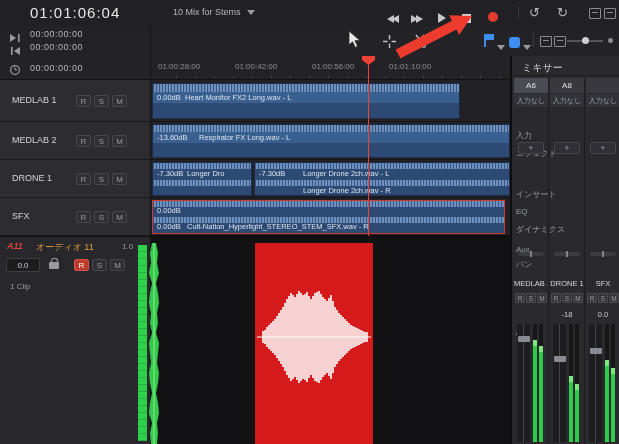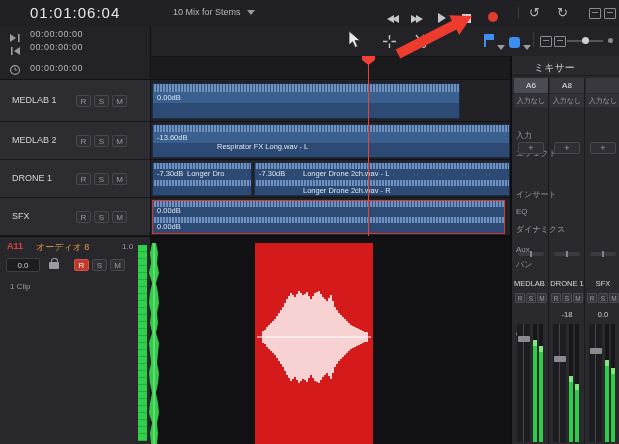--- a/index.html
+++ b/index.html
@@ -43,21 +43,21 @@
   
   .inspector{position:absolute;left:0;top:236px;width:150px;height:208px;background:#28282c;border-top:1px solid #0c0c0e;box-sizing:border-box;}
   .gainbox{position:absolute;left:6px;top:21px;width:34px;height:14px;background:#1d1d20;border:1px solid #3e3e44;border-radius:2px;font-size:8px;color:#cfcfd3;text-align:center;line-height:14px;box-sizing:border-box;}
   .lockbody{position:absolute;width:10px;height:7px;background:#9a9aa0;border-radius:1px;}
   .lockbody:before{content:"";position:absolute;left:1.5px;top:-4px;width:5px;height:4px;border:1.5px solid #9a9aa0;border-bottom:none;border-radius:3px 3px 0 0;}
   .meter-green{background:repeating-linear-gradient(180deg,#2fd14a 0 6px,#26b03e 6px 7px);}
   
   .btl{position:absolute;left:150px;top:236px;width:360px;height:208px;background:#121214;border-top:1px solid #0c0c0e;box-sizing:border-box;}
   
   .mixer{position:absolute;left:510px;top:56px;width:109px;height:388px;background:#2a2a2e;border-left:2px solid #0e0e10;box-sizing:border-box;}
-  .mxtitle{position:absolute;left:10px;top:5px;font-size:10px;color:#d0d0d4;margin-left:12px;}
+  .mxtitle{position:absolute;left:10px;top:5px;font-size:10px;color:#d0d0d4;}
   .mxhead{position:absolute;top:22px;width:34px;height:15px;font-size:8px;color:#e2e2e6;text-align:center;line-height:15px;background:#38383e;}
   .mxcell{position:absolute;top:38px;width:34px;height:13px;background:#323238;font-size:7px;color:#9aa0a8;text-align:center;line-height:13px;overflow:hidden;}
   .seclabel{position:absolute;font-size:8px;color:#969aa2;margin-top:19px;}
   .pluscell{position:absolute;width:26px;height:12px;background:#2f2f35;border:1px solid #46464c;font-size:9px;color:#a2a2aa;text-align:center;line-height:11px;box-sizing:border-box;border-radius:2px;}
   .mxname{position:absolute;width:34px;height:11px;font-size:7.5px;color:#d8d8dc;text-align:center;overflow:hidden;white-space:nowrap;}
   .mxrsm{position:absolute;width:10px;height:10px;background:#35353b;border:1px solid #4a4a50;font-size:6.5px;color:#9a9aa0;text-align:center;line-height:9px;box-sizing:border-box;border-radius:1px;}
   .mxlevel{position:absolute;width:34px;font-size:7.5px;color:#cfcfd3;text-align:center;}
   .fader-lane{position:absolute;width:13px;background:#1d1d21;}
   .fader-lane:before{content:"";position:absolute;left:6px;top:0;bottom:0;width:1px;background:#45454c;}
   .fader-handle{position:absolute;width:12px;height:6px;background:#8a8a92;border-radius:1px;z-index:2;}
@@ -141,20 +141,26 @@
   </div>
   <div class="abs" style="left:523px;top:38px;z-index:5;"><span class="caret" style="margin-left:0;"></span></div>
   <div class="vline" style="left:533px;top:32px;height:15px;background:#3a3a3f;z-index:5;"></div>
   <div class="miscbox" style="left:540px;top:36px;z-index:5;"></div>
   <div class="miscbox" style="left:554px;top:36px;z-index:5;"></div>
   <div class="abs" style="left:567px;top:40px;width:36px;height:2px;background:#55555b;z-index:5;">
     <span style="position:absolute;left:15px;top:-3px;width:7px;height:7px;border-radius:50%;background:#cfcfd4;"></span>
   </div>
   <div class="abs" style="left:608px;top:38px;width:5px;height:5px;border-radius:50%;background:#8a8a90;z-index:5;"></div>
 
+  <div class="ruler">
+    <span class="rlabel" style="left:8px;">01:00:28:00</span>
+    <span class="rlabel" style="left:85px;">01:00:42:00</span>
+    <span class="rlabel" style="left:162px;">01:00:56:00</span>
+    <span class="rlabel" style="left:239px;">01:01:10:00</span>
+  </div>
 
   <div class="thead" style="top:80px;height:42px;">
     <span class="tname" style="top:15px;">MEDLAB 1</span>
     <span class="rsm" style="left:76px;top:15px;">R</span>
     <span class="rsm" style="left:94px;top:15px;">S</span>
     <span class="rsm" style="left:112px;top:15px;">M</span>
   </div>
   <div class="thead" style="top:122px;height:38px;">
     <span class="tname" style="top:13px;">MEDLAB 2</span>
     <span class="rsm" style="left:76px;top:13px;">R</span>
@@ -176,27 +182,28 @@
 
   <div class="lane-row" style="top:80px;height:42px;"></div>
   <div class="lane-row" style="top:122px;height:38px;"></div>
   <div class="lane-row" style="top:160px;height:38px;"></div>
   <div class="lane-row" style="top:198px;height:38px;"></div>
 
   <div class="clip" style="left:152px;top:83px;width:308px;height:36px;">
     <div class="tickstrip" style="top:0;height:8px;"></div>
     <div class="textband" style="top:8px;"></div>
     <span class="cliptext" style="left:4px;top:8px;">0.00dB</span>
+    <span class="cliptext" style="left:32px;top:8px;">Heart Monitor FX2 Long.wav - L</span>
   </div>
 
   <div class="clip" style="left:152px;top:124px;width:358px;height:34px;">
     <div class="tickstrip" style="top:0;height:7px;"></div>
     <div class="textband" style="top:7px;"></div>
     <span class="cliptext" style="left:4px;top:7px;">-13.60dB</span>
-    <span class="cliptext" style="left:46px;top:16px;margin-left:18px;">Respirator FX Long.wav - L</span>
+    <span class="cliptext" style="left:46px;top:7px;">Respirator FX Long.wav - L</span>
   </div>
 
   <div class="clip" style="left:152px;top:162px;width:100px;height:34px;">
     <div class="tickstrip" style="top:0;height:6px;"></div>
     <span class="cliptext" style="left:4px;top:5px;">-7.30dB</span>
     <span class="cliptext" style="left:34px;top:5px;">Longer Dro</span>
     <div class="tickstrip" style="top:17px;height:6px;"></div>
   </div>
   <div class="clip" style="left:254px;top:162px;width:256px;height:34px;">
     <div class="tickstrip" style="top:0;height:6px;"></div>
@@ -204,28 +211,29 @@
     <span class="cliptext" style="left:48px;top:5px;">Longer Drone 2ch.wav - L</span>
     <div class="tickstrip" style="top:17px;height:6px;"></div>
     <span class="cliptext" style="left:48px;top:22px;">Longer Drone 2ch.wav - R</span>
   </div>
 
   <div class="clip" style="left:152px;top:200px;width:353px;height:34px;border:1px solid #d03a30;">
     <div class="tickstrip" style="top:0;height:6px;"></div>
     <span class="cliptext" style="left:4px;top:4px;">0.00dB</span>
     <div class="tickstrip" style="top:16px;height:6px;"></div>
     <span class="cliptext" style="left:4px;top:20px;">0.00dB</span>
+    <span class="cliptext" style="left:34px;top:20px;">Cult-Nation_Hyperlight_STEREO_STEM_SFX.wav - R</span>
   </div>
 
   <div class="playhead"></div>
   <div class="playline"></div>
 
   <div class="inspector">
-    <span class="abs" style="left:7px;top:4px;font-size:9px;font-weight:bold;color:#d8453c;">A11</span>
-    <span class="abs" style="left:36px;top:4px;font-size:9px;color:#e09a3e;">オーディオ 8</span>
+    <span class="abs" style="left:7px;top:4px;font-size:9px;font-weight:bold;color:#d8453c;font-style:italic;">A11</span>
+    <span class="abs" style="left:36px;top:4px;font-size:9px;color:#e09a3e;">オーディオ 11</span>
     <span class="abs" style="left:122px;top:5px;font-size:8px;color:#9a9aa0;">1.0</span>
     <div class="gainbox">0.0</div>
     <div class="abs" style="left:49px;top:25px;">
         <span class="lockbody"></span>
       </div>
     <span class="rsm" style="left:74px;top:22px;background:#c0392b;border-color:#d0554a;color:#ffffff;">R</span>
     <span class="rsm" style="left:92px;top:22px;">S</span>
     <span class="rsm" style="left:110px;top:22px;">M</span>
     <span class="abs" style="left:10px;top:45px;font-size:8px;color:#9a9aa0;">1 Clip</span>
     <div class="abs meter-green" style="left:138px;top:8px;width:9px;height:196px;"></div>

